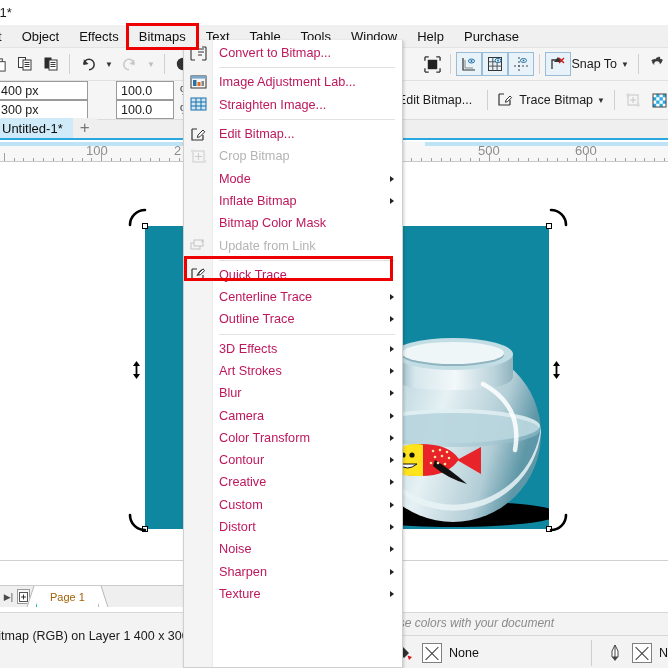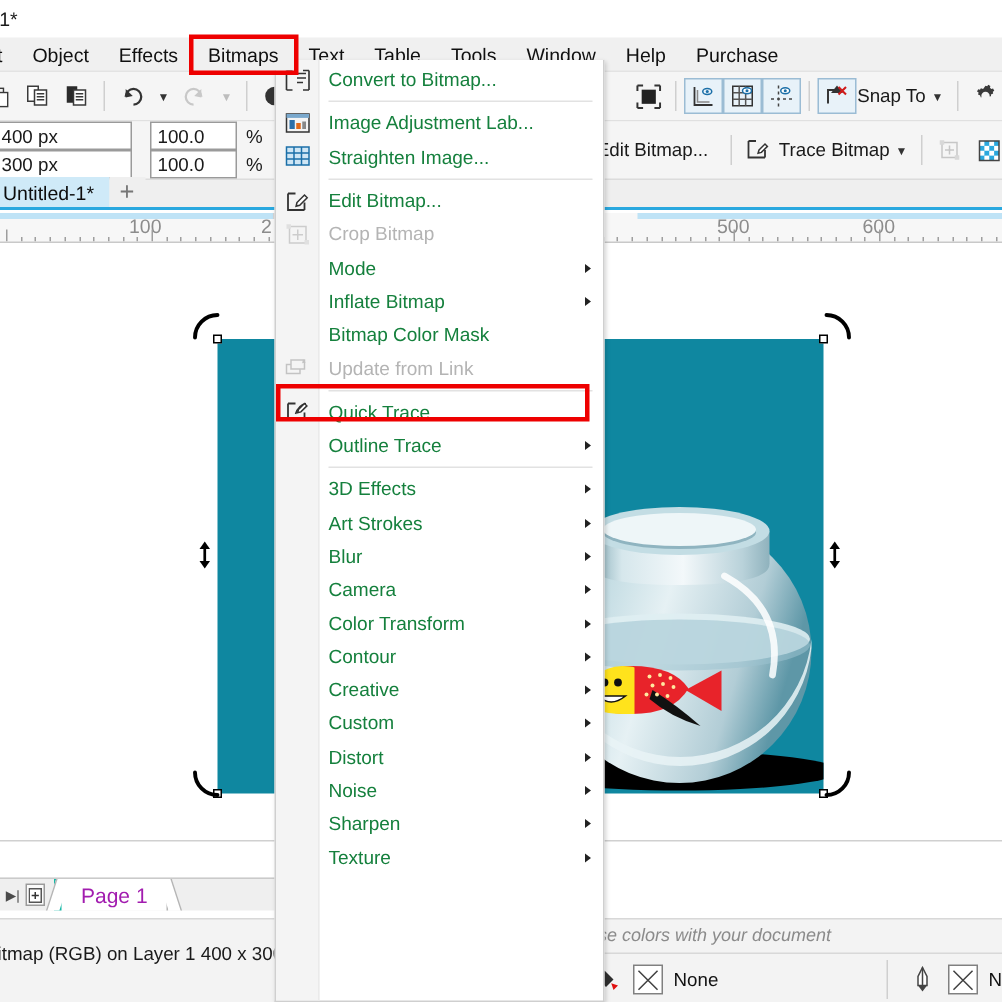--- a/index.html
+++ b/index.html
@@ -64,21 +64,21 @@
 
   
   .numgroup { display: flex; flex-direction: column; margin-left: 0px; }
   .numrow { display: flex; align-items: center; height: 19px; }
   .numbox {
     height: 19px; border: 1px solid #9a9a9a; background: #fff;
     font-size: 12.5px; color: #1a1a1a;
     display: flex; align-items: center; padding-left: 4px;
   }
   .numbox.w1 { width: 92px; }
-  .numbox.w2 { width: 58px; margin-left: 12px; }
+  .numbox.w2 { width: 58px; margin-left: 28px; }
   .unit { font-size: 12.5px; color: #1a1a1a; margin-left: 6px; }
 
   
   .tabstrip {
     position: absolute; left: 0; top: 120px; width: 668px; height: 20px;
     background: #efefef;
     display: flex; align-items: flex-end;
     border-bottom: 2px solid #29a8df;
   }
   .doc-tab {
@@ -138,24 +138,24 @@
     background: #ffffff; border-top: 1px solid #d0d0d0;
   }
   .pagebar-inner {
     position: absolute; left: 0; top: 24px; width: 390px; height: 22px;
     background: #efefef; border-top: 1px solid #cacaca;
     display: flex; align-items: center;
   }
   .navbtns { display: flex; align-items: center; color: #4a4a4a; font-size: 9px; gap: 2px; margin-left: 2px;}
   .navbtn { width: 13px; height: 15px; display: flex; align-items: center; justify-content: center; }
   .page-tab {
-    background: #ffffff; font-size: 14px; color: #a21caf;
+    background: #ffffff; font-size: 11px; color: #a16207;
     padding: 2px 13px 2px 13px; height: 21px;
     display: flex; align-items: center;
-    border-left: 5px solid #14b8a6; border-right: 1px solid #b5b5b5;
+    border-left: 1px solid #14b8a6; border-right: 1px solid #b5b5b5;
     transform: skewX(0deg);
     margin-left: 6px; position: relative;
   }
   .page-tab::before, .page-tab::after {
     content: ""; position: absolute; top: 0; width: 8px; height: 21px;
     background: #ffffff;
   }
   .page-tab::before { left: -7px; transform: skewX(-18deg); border-left: 1px solid #b5b5b5;}
   .page-tab::after { right: -7px; transform: skewX(18deg); border-right: 1px solid #b5b5b5;}
 
@@ -198,21 +198,21 @@
     box-shadow: 1px 1px 3px rgba(0,0,0,0.18);
     z-index: 30; overflow: hidden;
   }
   .dd-gutter {
     position: absolute; left: 0; top: 0; width: 29px; height: 100%;
     background: #f4f4f4; border-right: 1px solid #eaeaea;
   }
   .dd-list { position: relative; padding-top: 2px; }
   .dd-item {
     position: relative; height: 22.3px; display: flex; align-items: center;
-    padding-left: 35px; font-size: 12.7px; color: #15803d;
+    padding-left: 35px; font-size: 12.7px; color: #be185d;
     white-space: nowrap;
   }
   .dd-item.disabled { color: #b4b4b4; align-items: center; }
   .dd-item .arrow {
     position: absolute; right: 8px; top: 50%; transform: translateY(-50%);
     width: 0; height: 0;
     border-left: 4px solid #222; border-top: 3.5px solid transparent;
     border-bottom: 3.5px solid transparent;
   }
   .dd-item .ico {
@@ -733,20 +733,24 @@
             <svg width="17" height="15" viewBox="0 0 17 15">
               <path d="M2 2v11h11" stroke="#333" fill="none" stroke-width="1.2"></path>
               <path d="M2 2h5M13 13V8" stroke="#333" stroke-width="1.2"></path>
               <path d="M7 9 Q9 3 14 2" stroke="#333" fill="none"></path>
               <path d="M9 6l4-4 1.6 1.6-4 4-2.2.6z" fill="#fff" stroke="#333"></path>
             </svg>
           </span>
           <span>Quick Trace</span>
         </div>
         <div class="dd-item">
+          <span>Centerline Trace</span>
+          <span class="arrow"></span>
+        </div>
+        <div class="dd-item">
           <span>Outline Trace</span>
           <span class="arrow"></span>
         </div>
         <div class="dd-sep"></div>
         <div class="dd-item">
           <span>3D Effects</span>
           <span class="arrow"></span>
         </div>
         <div class="dd-item">
           <span>Art Strokes</span>

